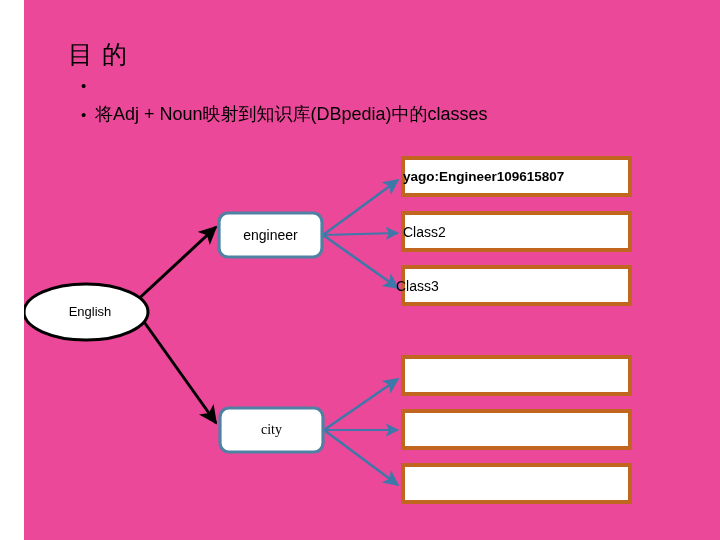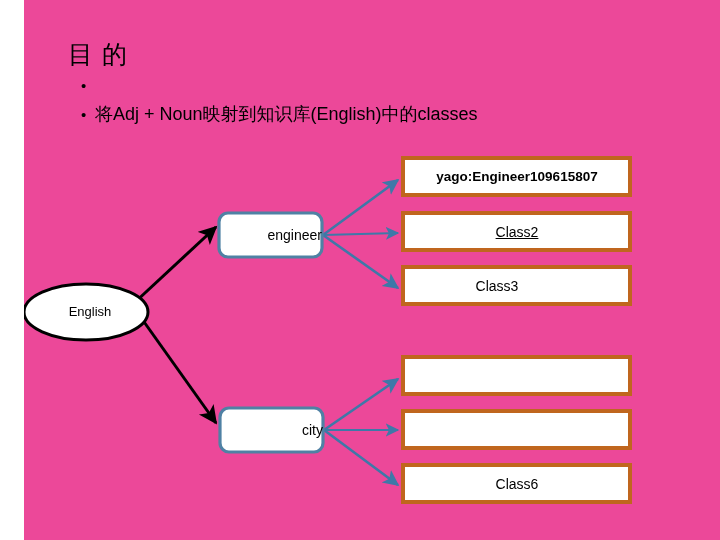--- a/index.html
+++ b/index.html
@@ -61,29 +61,29 @@
     top: 0;
     width: 720px;
     height: 540px;
   }
 
   
   .node-label {
     position: absolute;
     color: #000000;
     font-size: 14px;
-    text-align: right;
+    text-align: center;
     white-space: nowrap;
     pointer-events: none;
   }
   .class-label {
     position: absolute;
     color: #000000;
     font-size: 14px;
-    text-align: center;
+    text-align: left;
     white-space: nowrap;
     pointer-events: none;
     width: 228px;
   }
   .class-label.bold {
     font-weight: bold;
     font-size: 13.5px;
   }
   .ellipse-label {
     position: absolute;
@@ -100,21 +100,21 @@
 <div id="slide">
 
   <div class="title">目 的</div>
 
   <div class="bullet-list">
     <div class="bullet">
       <span class="dot">•</span>
     </div>
     <div class="bullet">
       <span class="dot">•</span>
-      <span>将Adj + Noun映射到知识库(English)中的classes</span>
+      <span>将Adj + Noun映射到知识库(DBpedia)中的classes</span>
     </div>
   </div>
 
   <svg id="diagram" viewBox="0 0 720 540" xmlns="http://www.w3.org/2000/svg">
 
     <defs>
       <marker id="blueArrow" markerWidth="7" markerHeight="7" refX="5.6" refY="3" orient="auto" markerUnits="strokeWidth">
         <path d="M0,0 L6.2,3 L0,6 L1.5,3 Z" fill="#3E78A8"></path>
       </marker>
       <marker id="blackArrow" markerWidth="7" markerHeight="7" refX="5.6" refY="3" orient="auto" markerUnits="strokeWidth">
@@ -142,20 +142,19 @@
     <rect x="379" y="213" width="227" height="37" fill="#FFFFFF" stroke="#C0661E" stroke-width="4"></rect>
     <rect x="379" y="267" width="227" height="37" fill="#FFFFFF" stroke="#C0661E" stroke-width="4"></rect>
     <rect x="379" y="357" width="227" height="37" fill="#FFFFFF" stroke="#C0661E" stroke-width="4"></rect>
     <rect x="379" y="411" width="227" height="37" fill="#FFFFFF" stroke="#C0661E" stroke-width="4"></rect>
     <rect x="379" y="465" width="227" height="37" fill="#FFFFFF" stroke="#C0661E" stroke-width="4"></rect>
   </svg>
 
   <div class="ellipse-label" style="left:0px; top:304px; width:132px;">English</div>
 
   <div class="node-label" style="left:195px; top:227px; width:103px;">engineer</div>
-  <div class="node-label" style="left:196px; top:422px; width:103px;">city</div>
+  <div class="node-label" style="left:196px; top:422px; width:103px;font-family:Liberation Serif, serif;">city</div>
 
   <div class="class-label bold" style="left:379px; top:169px;">yago:Engineer109615807</div>
-  <div class="class-label" style="left:379px; top:224px;text-decoration:underline;">Class2</div>
-  <div class="class-label" style="left:359px; top:278px;">Class3</div>
-  <div class="class-label" style="left:379px; top:476px;">Class6</div>
+  <div class="class-label" style="left:379px; top:224px;">Class2</div>
+  <div class="class-label" style="left:372px; top:278px;">Class3</div>
 
 </div>
 
 </body></html>

